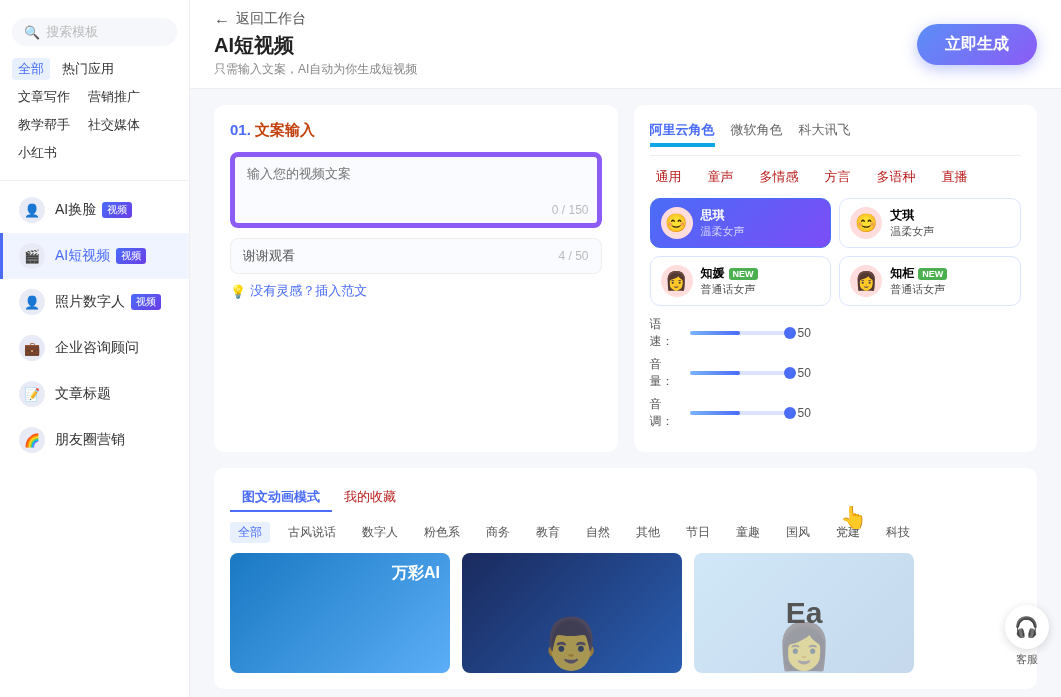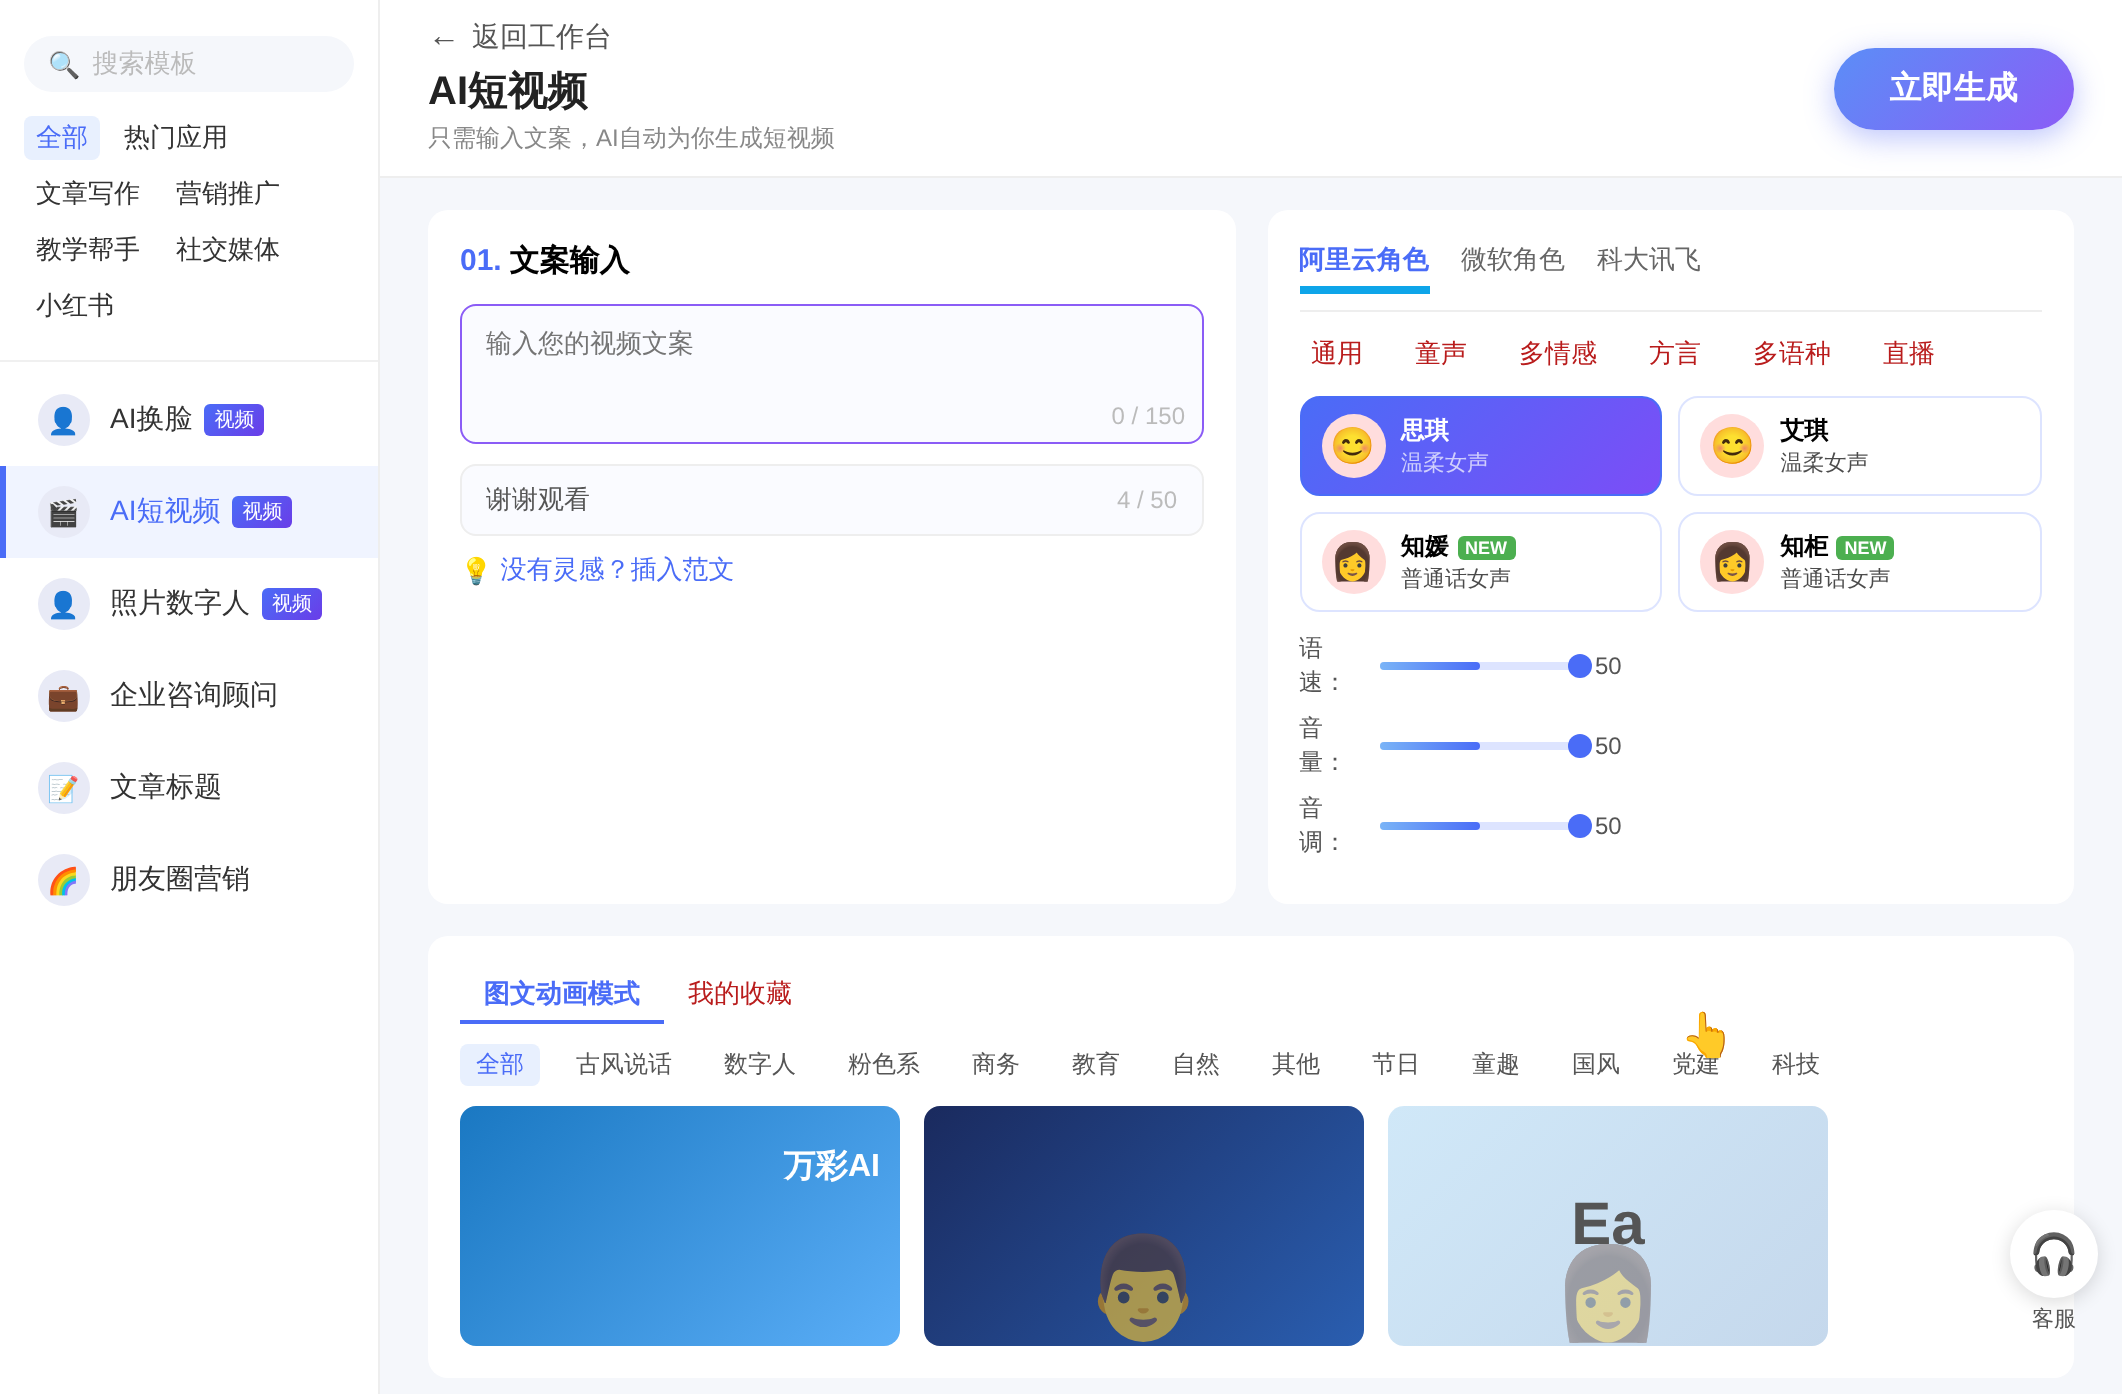--- a/index.html
+++ b/index.html
@@ -134,21 +134,21 @@
       border-radius: 10px;
       padding: 16px;
       flex: 1;
     }
     .panel-title {
       font-size: 15px;
       font-weight: 700;
       color: #333;
       margin-bottom: 12px;
     }
-    .panel-title span { color: #000000; }
+    .panel-title span { color: #c2410c; }
 
     
     .input-row {
       display: flex;
       align-items: center;
       border: 1px solid #eee;
       border-radius: 8px;
       padding: 8px 12px;
       margin-bottom: 10px;
       background: #fafbff;
@@ -158,28 +158,28 @@
       background: transparent;
       outline: none;
       flex: 1;
       font-size: 13px;
       color: #333;
       resize: none;
     }
     .input-row input::placeholder, .input-row textarea::placeholder { color: #bbb; }
     .char-count { color: #bbb; font-size: 12px; white-space: nowrap; }
     .textarea-row {
-      border: 1px solid #8b5cf6;
+      border: 5px solid #8b5cf6;
       border-radius: 8px;
       padding: 8px 12px;
       margin-bottom: 10px;
       background: #fafbff;
       min-height: 70px;
       display: flex;
-      align-items: flex-end;
+      align-items: flex-start;
     }
     .textarea-row textarea {
       border: none;
       background: transparent;
       outline: none;
       flex: 1;
       font-size: 13px;
       color: #333;
       resize: none;
       min-height: 50px;
@@ -374,21 +374,21 @@
       width: 220px;
       height: 120px;
       border-radius: 8px;
       overflow: hidden;
       flex-shrink: 0;
       position: relative;
       background: linear-gradient(135deg, #667eea, #764ba2);
     }
     .template-card-text {
       position: absolute;
-      top: 20px;
+      top: 10px;
       right: 10px;
       color: #fff;
       font-size: 16px;
       font-weight: 700;
     }
 
     
     .support-float {
       position: fixed;
       right: 12px;

